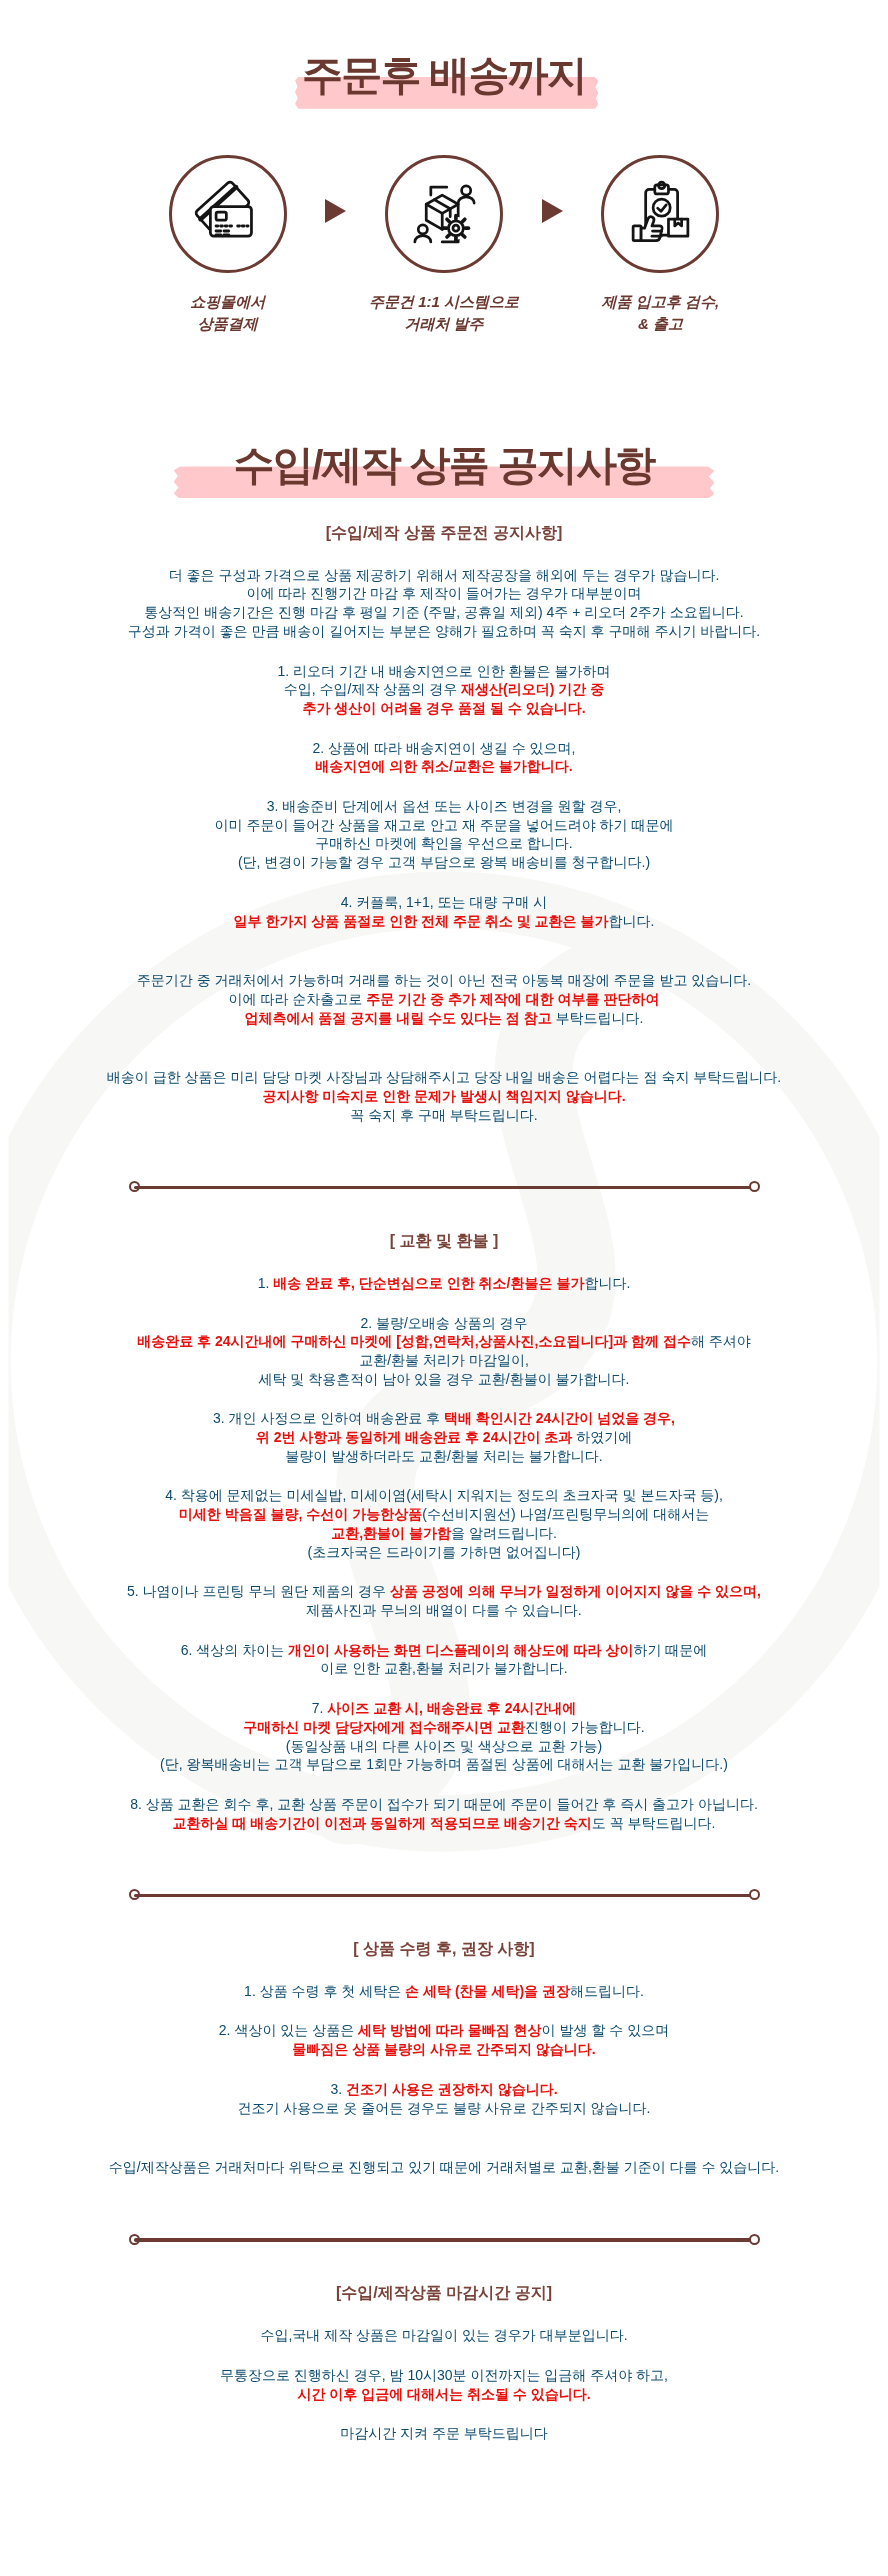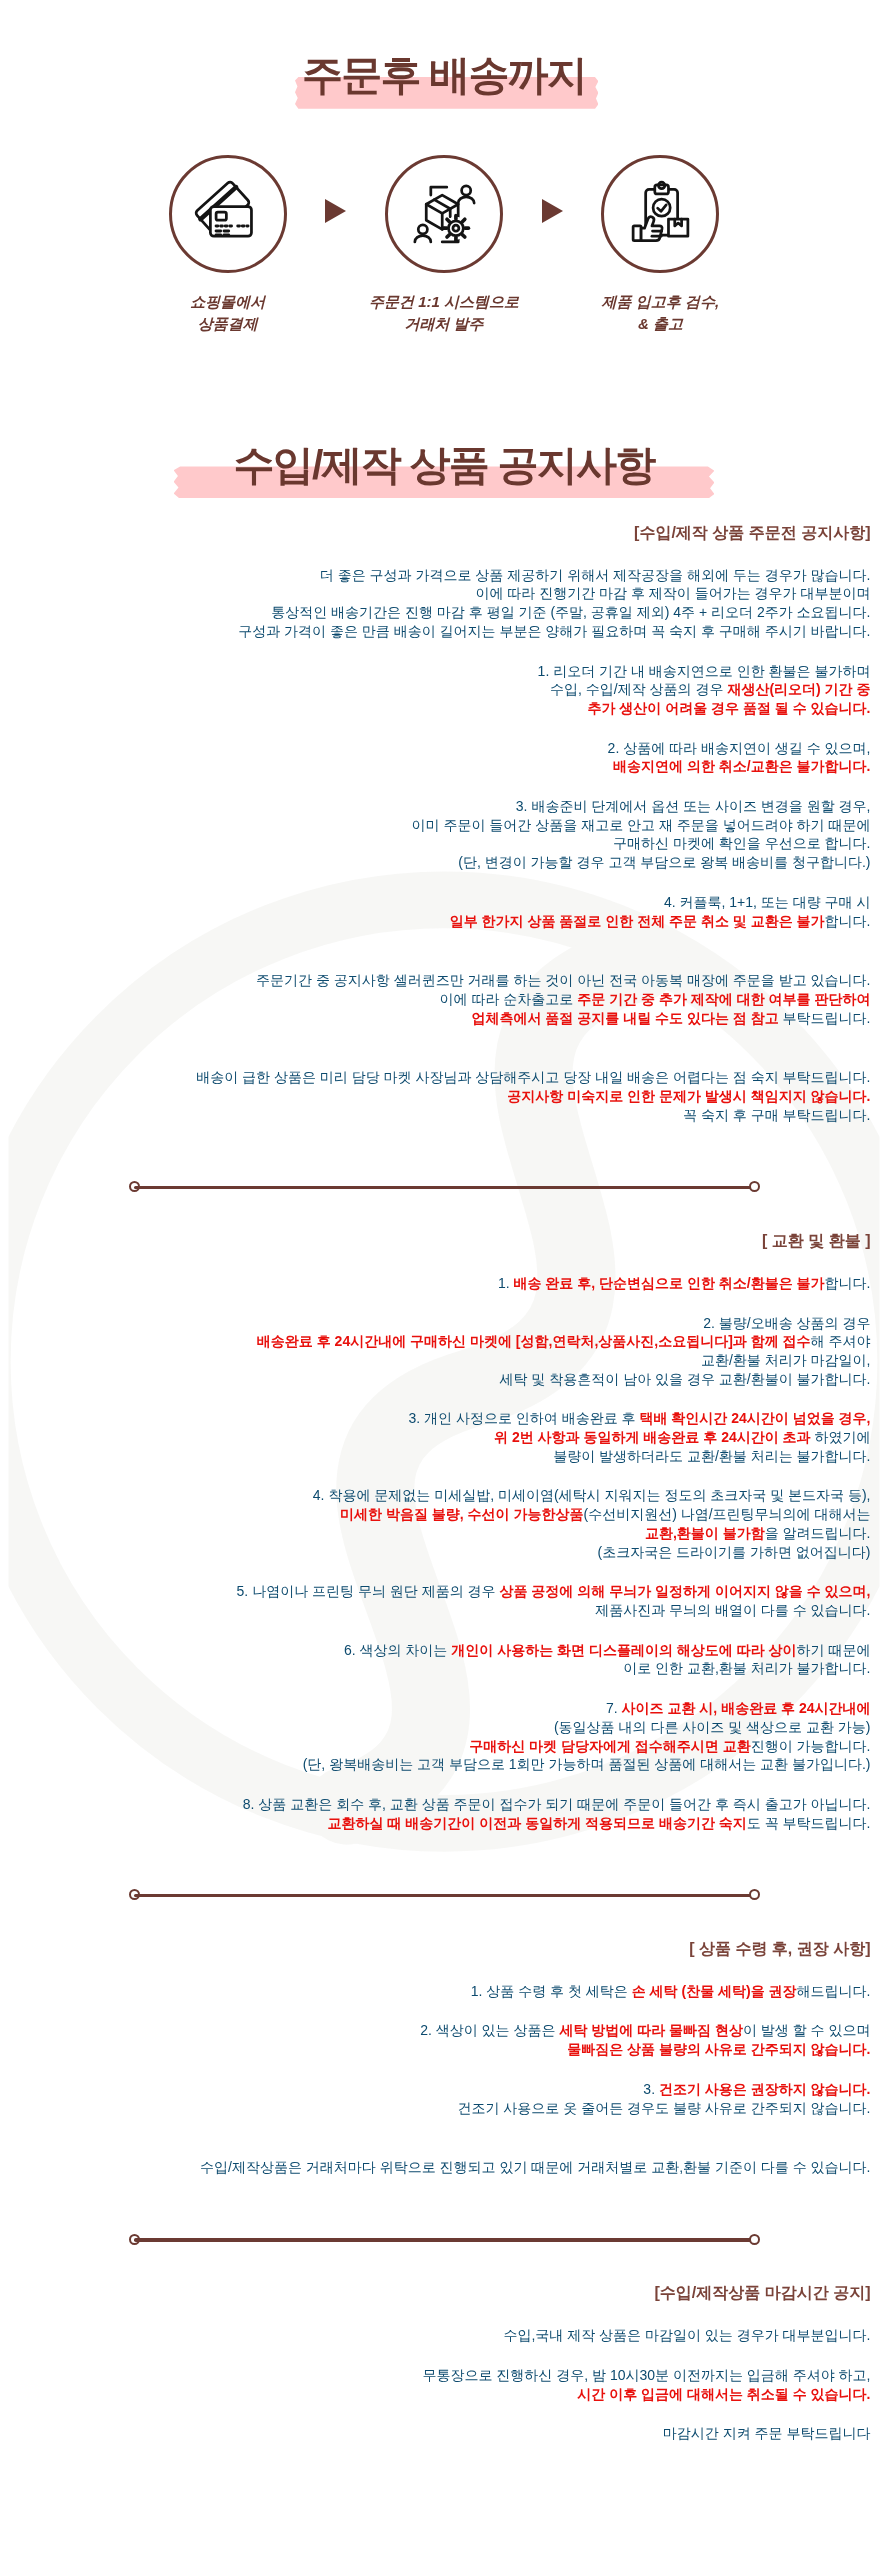--- a/index.html
+++ b/index.html
@@ -37,21 +37,21 @@
     border-radius:50%; display:flex; align-items:center; justify-content:center; background:#fff;
   }
   .step-label { font-size:15px; font-weight:bold; color:#6a382f; line-height:1.45; white-space:nowrap; }
   .arrow {
     width:0; height:0; margin-top:44px;
     border-top:12.4px solid transparent; border-bottom:12.4px solid transparent;
     border-left:21px solid #6b3a32;
   }
 
   
-  .notice { width:853px; margin:34px auto 0; font-size:14px; line-height:18.7px; color:#595959; display:flex; flex-direction:column;text-align:right; }
+  .notice { width:853px; margin:34px auto 0; font-size:14px; line-height:18.7px; color:#595959; display:flex; flex-direction:column; }
   .sec-heading { font-size:16px; line-height:21px; font-weight:bold; color:#7a4339; margin-bottom:23px; }
   .para { margin-bottom:21px; }
   .para.lg { margin-bottom:41px; }
   .line { min-height:18.7px; }
   .seg-n { color:#0c4a6e; }
   .seg-r { color:#e8100c; font-weight:bold; }
 
   .divider { position:relative; width:631px; height:12.4px; margin:36px auto; }
   .divider .rule { position:absolute; left:5.3px; right:5.3px; top:4.4px; height:3.6px; background:#6b3a32; border-radius:1.8px; }
   .divider .dot { position:absolute; top:0; width:7px; height:7px; background:#fff; border:2.7px solid #6b3a32; border-radius:50%; }
@@ -203,21 +203,21 @@
           <div class="line"><span class="seg-n">3. 배송준비 단계에서 옵션 또는 사이즈 변경을 원할 경우,</span></div>
           <div class="line"><span class="seg-n">이미 주문이 들어간 상품을 재고로 안고 재 주문을 넣어드려야 하기 때문에</span></div>
           <div class="line"><span class="seg-n">구매하신 마켓에 확인을 우선으로 합니다.</span></div>
           <div class="line"><span class="seg-n">(단, 변경이 가능할 경우 고객 부담으로 왕복 배송비를 청구합니다.)</span></div>
         </div>
         <div class="para lg">
           <div class="line"><span class="seg-n">4. 커플룩, 1+1, 또는 대량 구매 시</span></div>
           <div class="line"><span class="seg-r">일부 한가지 상품 품절로 인한 전체 주문 취소 및 교환은 불가</span><span class="seg-n">합니다.</span></div>
         </div>
         <div class="para lg">
-          <div class="line"><span class="seg-n">주문기간 중 공지사항 셀러퀸즈만 거래를 하는 것이 아닌 전국 아동복 매장에 주문을 받고 있습니다.</span></div>
+          <div class="line"><span class="seg-n">주문기간 중 거래처에서 가능하며 거래를 하는 것이 아닌 전국 아동복 매장에 주문을 받고 있습니다.</span></div>
           <div class="line"><span class="seg-n">이에 따라 순차출고로 </span><span class="seg-r">주문 기간 중 추가 제작에 대한 여부를 판단하여</span></div>
           <div class="line"><span class="seg-r">업체측에서 품절 공지를 내릴 수도 있다는 점 참고</span><span class="seg-n"> 부탁드립니다.</span></div>
         </div>
         <div class="para">
           <div class="line"><span class="seg-n">배송이 급한 상품은 미리 담당 마켓 사장님과 상담해주시고 당장 내일 배송은 어렵다는 점 숙지 부탁드립니다.</span></div>
           <div class="line"><span class="seg-r">공지사항 미숙지로 인한 문제가 발생시 책임지지 않습니다.</span></div>
           <div class="line"><span class="seg-n">꼭 숙지 후 구매 부탁드립니다.</span></div>
         </div>
         <div class="divider">
           <span class="dot left"></span>
@@ -248,22 +248,22 @@
         <div class="para">
           <div class="line"><span class="seg-n">5. 나염이나 프린팅 무늬 원단 제품의 경우 </span><span class="seg-r">상품 공정에 의해 무늬가 일정하게 이어지지 않을 수 있으며,</span></div>
           <div class="line"><span class="seg-n">제품사진과 무늬의 배열이 다를 수 있습니다.</span></div>
         </div>
         <div class="para">
           <div class="line"><span class="seg-n">6. 색상의 차이는 </span><span class="seg-r">개인이 사용하는 화면 디스플레이의 해상도에 따라 상이</span><span class="seg-n">하기 때문에</span></div>
           <div class="line"><span class="seg-n">이로 인한 교환,환불 처리가 불가합니다.</span></div>
         </div>
         <div class="para">
           <div class="line"><span class="seg-n">7. </span><span class="seg-r">사이즈 교환 시, 배송완료 후 24시간내에</span></div>
+          <div class="line"><span class="seg-r">구매하신 마켓 담당자에게 접수해주시면 교환</span><span class="seg-n">진행이 가능합니다.</span></div>
           <div class="line"><span class="seg-n">(동일상품 내의 다른 사이즈 및 색상으로 교환 가능)</span></div>
-          <div class="line"><span class="seg-r">구매하신 마켓 담당자에게 접수해주시면 교환</span><span class="seg-n">진행이 가능합니다.</span></div>
           <div class="line"><span class="seg-n">(단, 왕복배송비는 고객 부담으로 1회만 가능하며 품절된 상품에 대해서는 교환 불가입니다.)</span></div>
         </div>
         <div class="para">
           <div class="line"><span class="seg-n">8. 상품 교환은 회수 후, 교환 상품 주문이 접수가 되기 때문에 주문이 들어간 후 즉시 출고가 아닙니다.</span></div>
           <div class="line"><span class="seg-r">교환하실 때 배송기간이 이전과 동일하게 적용되므로 배송기간 숙지</span><span class="seg-n">도 꼭 부탁드립니다.</span></div>
         </div>
         <div class="divider">
           <span class="dot left"></span>
           <span class="rule"></span>
           <span class="dot right"></span>

